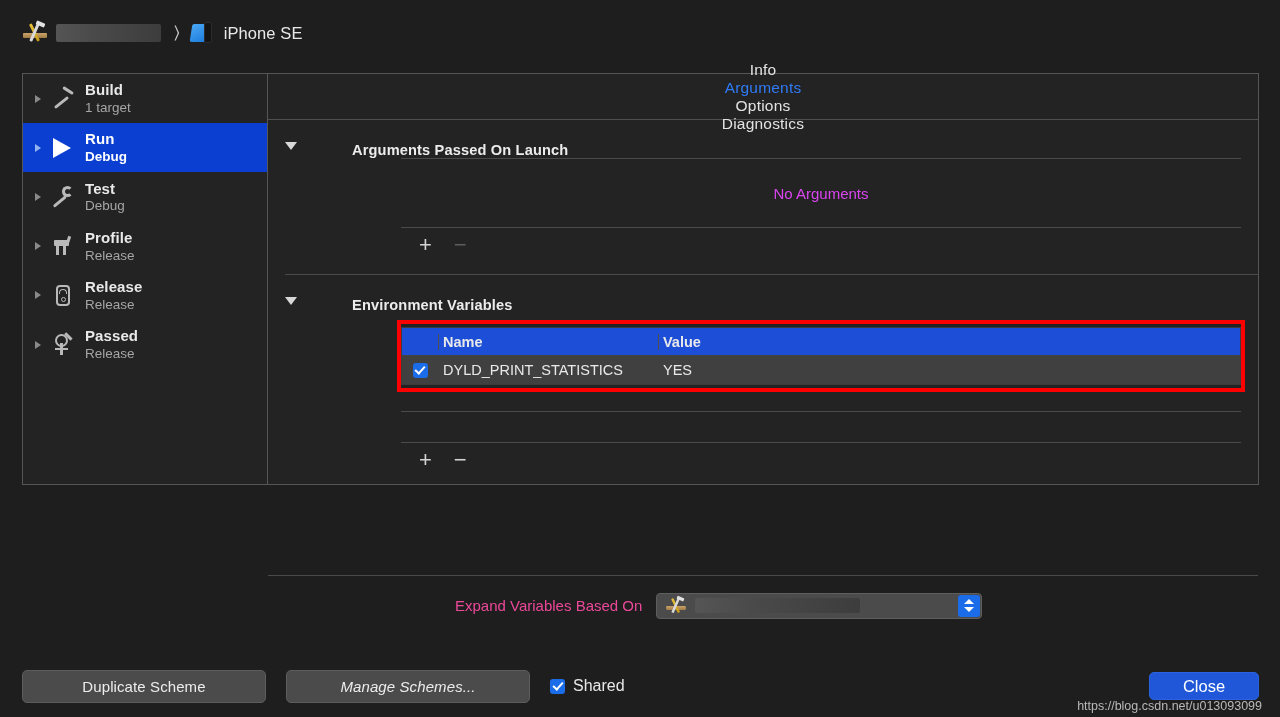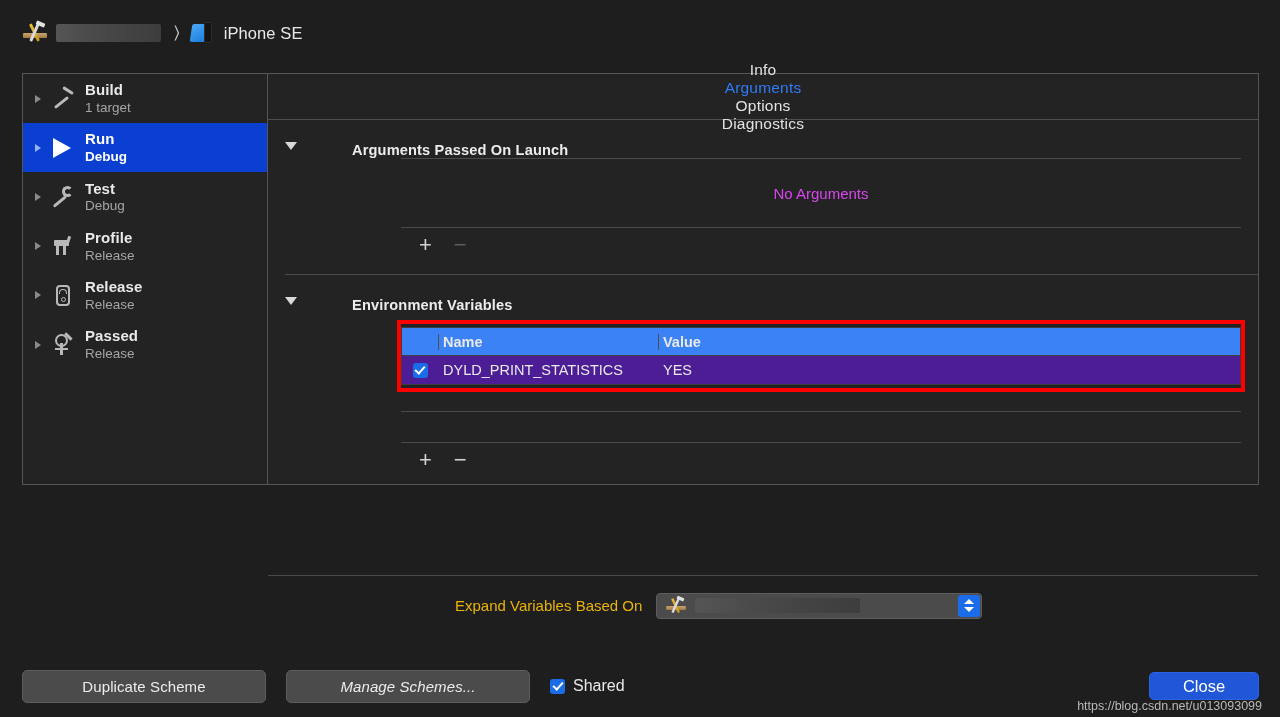--- a/index.html
+++ b/index.html
@@ -176,24 +176,24 @@
 
   
   .env-wrap { position: relative; margin-left: 133px; margin-right: 17px; }
   .redbox {
     position: absolute; left: -4px; top: -7px; right: -4px; bottom: -7px;
     border: 4px solid #fe0000; pointer-events: none;
   }
   .env-table { border: 1px solid #3c3c3c; }
   .env-head {
     height: 28px; display: flex; align-items: center;
-    background: #3b82f6; border-bottom: 1px solid #434343;
+    background: #1d4ed8; border-bottom: 1px solid #434343;
   }
   .env-row {
-    height: 28px; display: flex; align-items: center; background: #4c1d95;
+    height: 28px; display: flex; align-items: center; background: #404040;
   }
   .col-check { width: 36px; flex: 0 0 auto; display: flex; justify-content: center; }
   .col-name {
     width: 220px; flex: 0 0 auto; color: #e9e9e9; font-size: 14.5px;
     padding-left: 4px; border-left: 1px solid #4e4e4e;
   }
   .env-head .col-name, .env-head .col-value { font-weight: bold; }
   .col-value {
     flex: 1 1 auto; color: #e9e9e9; font-size: 14.5px; padding-left: 4px;
     border-left: 1px solid #4e4e4e;
@@ -210,21 +210,21 @@
   }
 
   .footer-rule {
     position: absolute; left: 0; right: 0; top: 501px; height: 1px; background: #4a4a4a;
   }
   .footer-row {
     position: absolute; left: 0; right: 0; top: 502px; height: 59px;
     display: flex; align-items: center;
   }
   .expand-label {
-    color: #eab308; font-size: 15px; margin-left: 187px; margin-right: 14px;
+    color: #ec4899; font-size: 15px; margin-left: 187px; margin-right: 14px;
   }
   .popup {
     width: 326px; height: 26px; background: #4b4b4b; border: 1px solid #5e5e5e;
     border-radius: 4px; display: flex; align-items: center; position: relative;
   }
   .popup .xcode-icon { margin-left: 6px; margin-right: 6px; transform: scale(.82); }
   .popup .redacted { width: 165px; height: 15px; }
   .stepper {
     position: absolute; right: 1px; top: 1px; width: 22px; height: 22px;
     background: #1b6ce8; border-radius: 3px;

